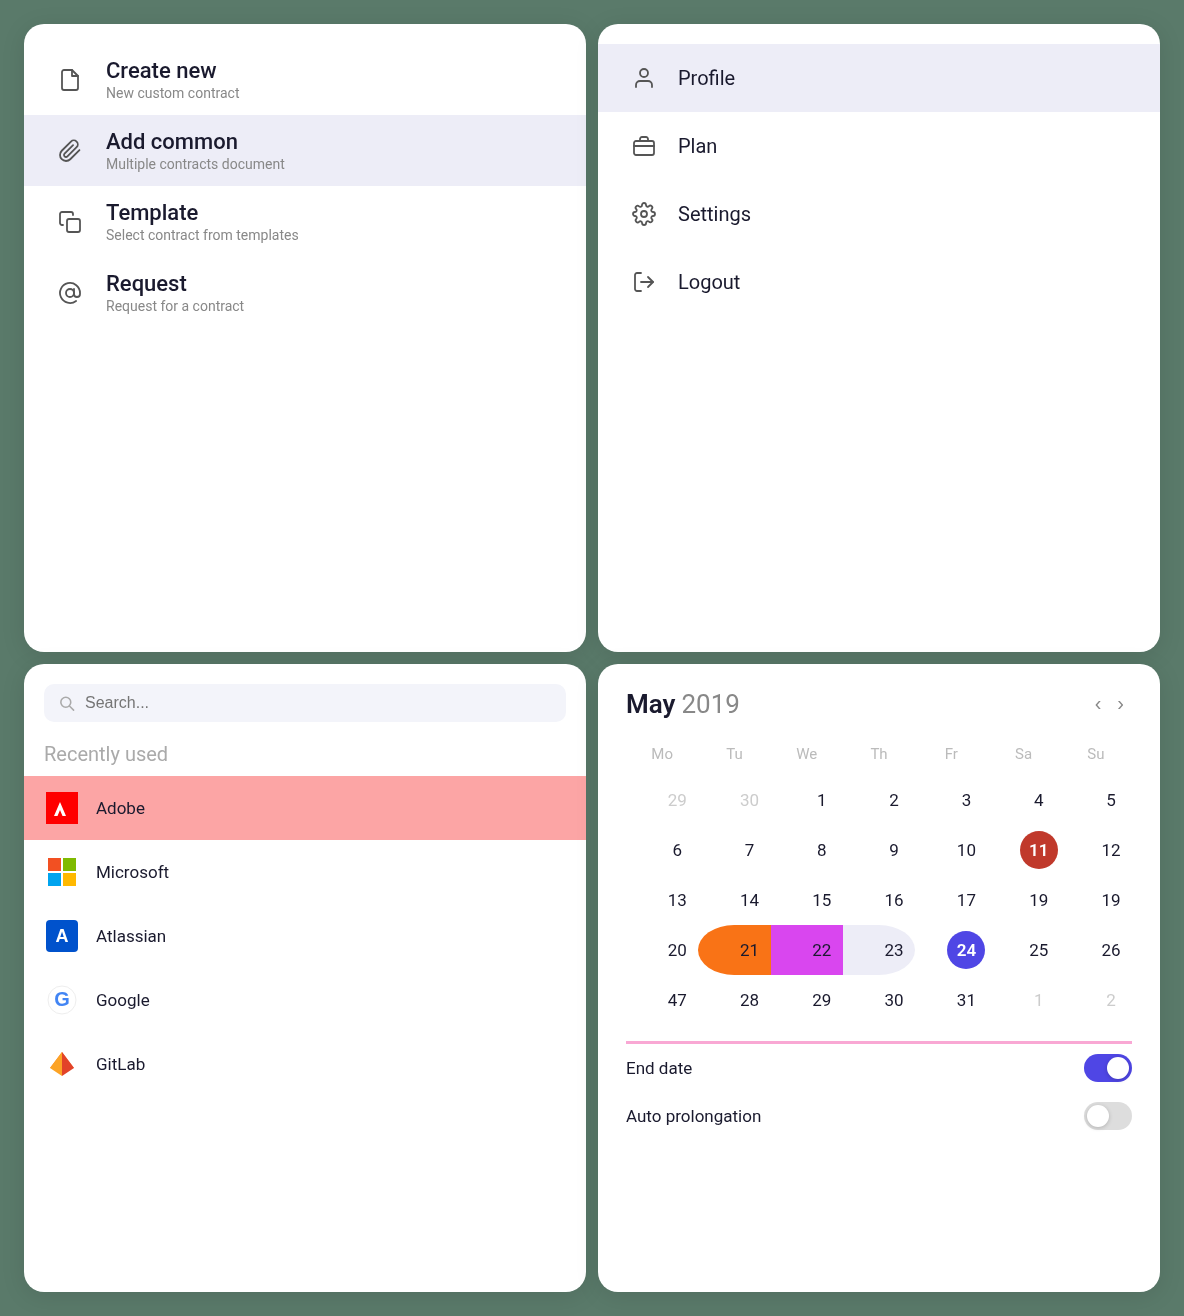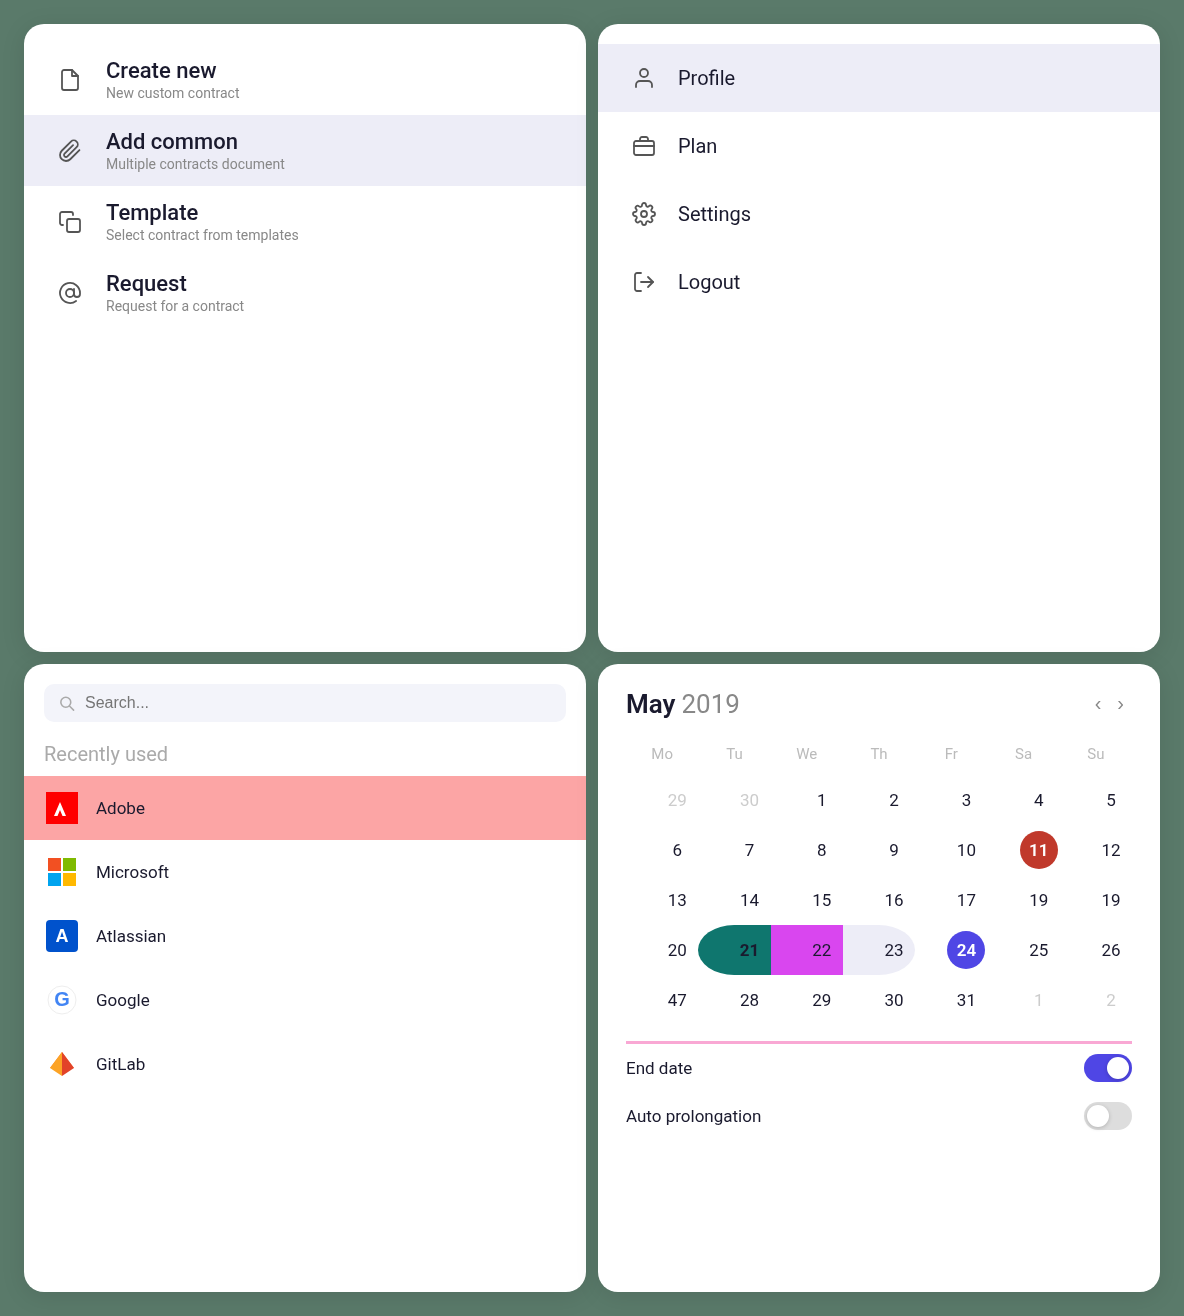--- a/index.html
+++ b/index.html
@@ -447,21 +447,21 @@
             <td><span class="day-num">13</span></td>
             <td><span class="day-num">14</span></td>
             <td><span class="day-num">15</span></td>
             <td><span class="day-num">16</span></td>
             <td><span class="day-num">17</span></td>
             <td><span class="day-num">19</span></td>
             <td><span class="day-num">19</span></td>
           </tr>
           <tr>
             <td><span class="day-num">20</span></td>
-            <td style="background: #0f766e; border-radius: 50% 0px 0px 50%; font-weight: bold;"><span class="day-num">21</span></td>
+            <td style="background: #f97316; border-radius: 50% 0px 0px 50%;"><span class="day-num">21</span></td>
             <td style="background: #d946ef; border-radius: 0px;"><span class="day-num">22</span></td>
             <td style="background: rgb(237, 237, 247); border-radius: 0px 50% 50% 0px;"><span class="day-num">23</span></td>
             <td class="selected" style="background: transparent;"><span class="day-num">24</span></td>
             <td><span class="day-num">25</span></td>
             <td><span class="day-num">26</span></td>
           </tr>
           <tr>
             <td><span class="day-num">47</span></td>
             <td><span class="day-num">28</span></td>
             <td><span class="day-num">29</span></td>

